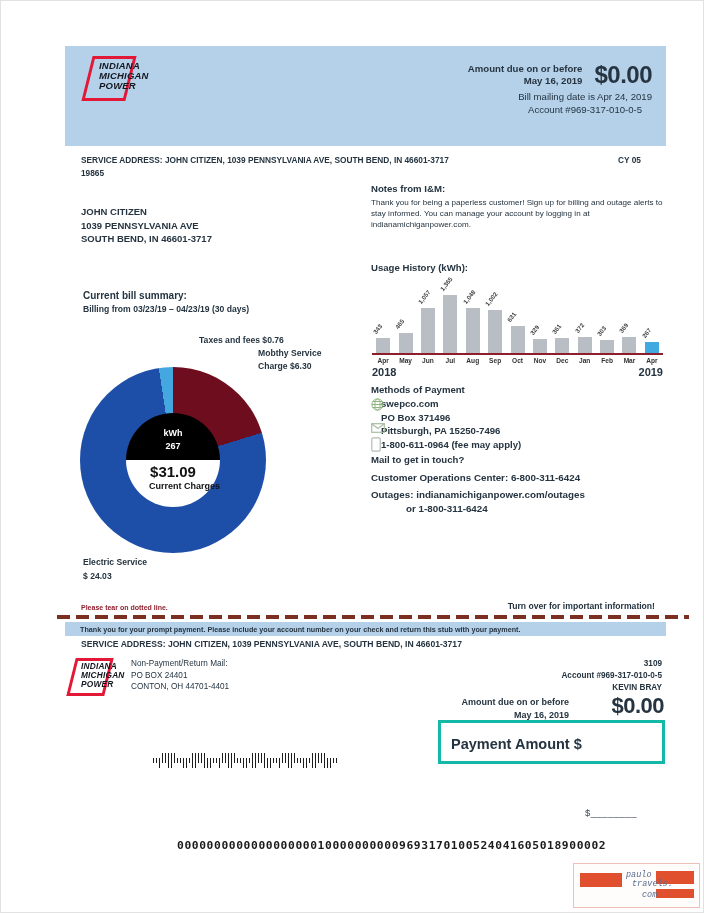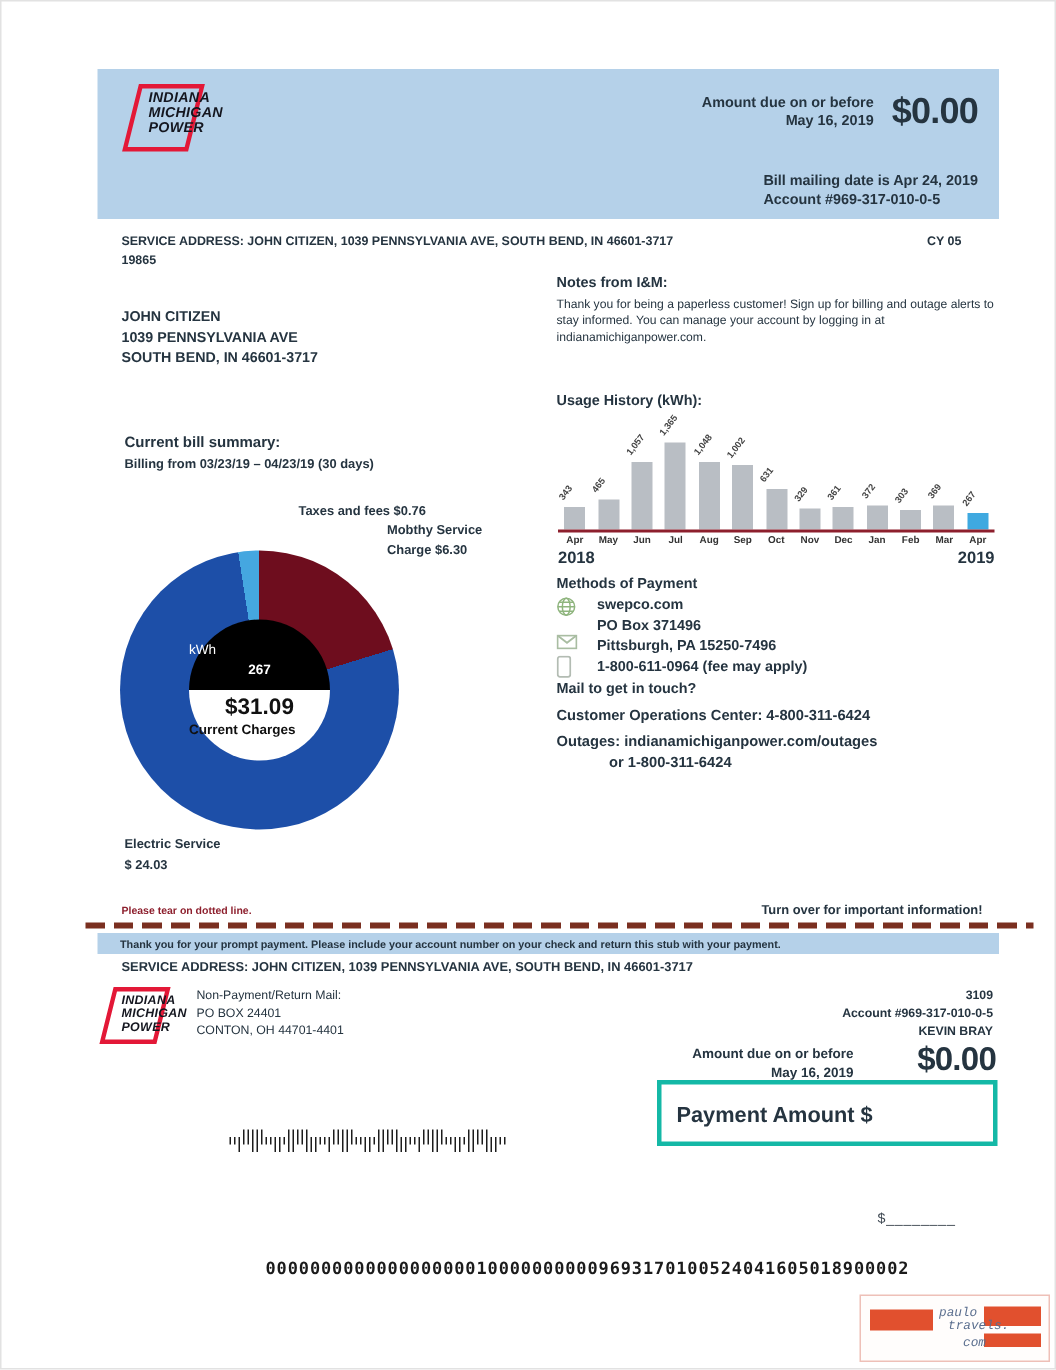--- a/index.html
+++ b/index.html
@@ -13,21 +13,21 @@
 
   
   .hdr{position:absolute;left:64px;top:45px;width:601px;height:100px;background:var(--hdr-blue)}
   .imlogo{position:absolute;left:18px;top:9px;width:92px;height:48px}
   .imlogo .para{position:absolute;left:4px;top:1px;width:44px;height:45px;border:3px solid var(--logo-red);transform:skewX(-14deg)}
   .imlogo .ltxt{position:absolute;left:16px;top:6px;font-style:italic;font-weight:900;font-size:9.5px;line-height:10px;color:#14161f;letter-spacing:.2px}
   .ret{position:absolute;left:16px;top:53px;font-weight:700;font-size:8.6px;line-height:11.5px}
   .amt-row{position:absolute;right:14px;top:15px;display:flex;align-items:center;gap:12px}
   .amt-lbl{text-align:right;font-weight:700;font-size:9.6px;line-height:12px}
   .amt-big{font-weight:800;font-size:24px;letter-spacing:-.5px}
-  .mailing{position:absolute;right:14px;top:68px;text-align:left;font-weight:700;font-size:9.6px;line-height:13px}
+  .mailing{position:absolute;right:14px;top:44px;text-align:center;font-weight:400;font-size:9.6px;line-height:13px}
 
   .svc1{position:absolute;left:80px;top:154px;font-weight:700;font-size:8.3px}
   .cy{position:absolute;left:617px;top:154px;font-weight:700;font-size:8.3px}
   .svc-code{position:absolute;left:80px;top:167px;font-weight:700;font-size:8.3px}
   .cust{position:absolute;left:80px;top:204px;font-weight:700;font-size:9.5px;line-height:13.5px}
 
   .notes-t{position:absolute;left:370px;top:182px;font-weight:700;font-size:9.6px}
   .notes-b{position:absolute;left:370px;top:196px;width:292px;font-size:8.1px;line-height:11px;font-weight:400}
 
   
@@ -43,30 +43,30 @@
   .yearL{position:absolute;left:0;top:89px;font-size:11px;font-weight:800}
   .yearR{position:absolute;right:0;top:89px;font-size:11px;font-weight:800}
 
   
   .sum-t{position:absolute;left:82px;top:289px;font-weight:700;font-size:10px}
   .sum-s{position:absolute;left:82px;top:303px;font-weight:700;font-size:8.6px}
   .co-tax{position:absolute;left:198px;top:334px;font-weight:700;font-size:8.6px}
   .co-mon{position:absolute;left:257px;top:346px;font-weight:700;font-size:8.6px;line-height:12.5px}
   .donut{position:absolute;left:79px;top:366px;width:186px;height:186px;border-radius:50%}
   .hole{position:absolute;left:46px;top:46px;width:94px;height:94px;border-radius:50%;background:linear-gradient(#000 0 50%,#fff 50% 100%)}
-  .hole .k1{position:absolute;top:15px;width:100%;text-align:left;color:#fff;font-weight:400;font-size:9px}
+  .hole .k1{position:absolute;top:15px;width:100%;text-align:center;color:#fff;font-weight:700;font-size:9px}
   .hole .k2{position:absolute;top:28px;width:100%;text-align:center;color:#fff;font-weight:700;font-size:9px}
   .hole .t1{position:absolute;top:50px;width:100%;text-align:center;color:#111;font-weight:800;font-size:15px}
-  .hole .t2{position:absolute;top:68px;width:100%;text-align:left;color:#111;font-weight:700;font-size:9px}
+  .hole .t2{position:absolute;top:68px;width:100%;text-align:right;color:#111;font-weight:700;font-size:9px}
   .elec{position:absolute;left:82px;top:555px;font-weight:700;font-size:8.6px;line-height:13.5px}
 
   
   .mop-t{position:absolute;left:370px;top:383px;font-weight:700;font-size:9.6px}
   .mop{position:absolute;left:370px;top:396px;width:292px}
-  .mop-lines{margin-left:27px;font-weight:700;font-size:9.6px;line-height:13.6px}
+  .mop-lines{margin-left:10px;font-weight:700;font-size:9.6px;line-height:13.6px}
   .mop-ico{position:absolute;left:0}
   .touch{position:absolute;left:370px;top:453px;font-weight:700;font-size:9.6px}
   .cops{position:absolute;left:370px;top:471px;font-weight:700;font-size:9.8px}
   .out1{position:absolute;left:370px;top:488px;font-weight:700;font-size:9.8px}
   .out2{position:absolute;left:405px;top:502px;font-weight:700;font-size:9.8px}
 
   
   .tear-l{position:absolute;left:80px;top:603px;color:var(--maroon);font-weight:700;font-size:7px}
   .tear-r{position:absolute;right:48px;top:600px;font-weight:700;font-size:8.6px}
   .dash{position:absolute;left:56px;top:614px;width:632px;height:4px;
@@ -252,21 +252,21 @@
       <rect x="0.8" y="0.8" width="8.4" height="13.4" rx="1.5" fill="none" stroke="#b3bcb3" stroke-width="1.2"></rect>
     </svg>
     <div class="mop-lines">
       <div>swepco.com</div>
       <div>PO Box 371496</div>
       <div>Pittsburgh, PA 15250-7496</div>
       <div>1-800-611-0964 (fee may apply)</div>
     </div>
   </div>
   <div class="touch">Mail to get in touch?</div>
-  <div class="cops">Customer Operations Center: 4-800-311-6424</div>
+  <div class="cops">Customer Operations Center: 6-800-311-6424</div>
   <div class="out1">Outages: indianamichiganpower.com/outages</div>
   <div class="out2">or 1-800-311-6424</div>
 
   <div class="tear-l">Please tear on dotted line.</div>
   <div class="tear-r">Turn over for important information!</div>
   <div class="dash"></div>
 
   <div class="thanks">Thank you for your prompt payment. Please include your account number on your check and return this stub with your payment.</div>
   <div class="svc2">SERVICE ADDRESS: JOHN CITIZEN, 1039 PENNSYLVANIA AVE, SOUTH BEND, IN 46601-3717</div>
 

